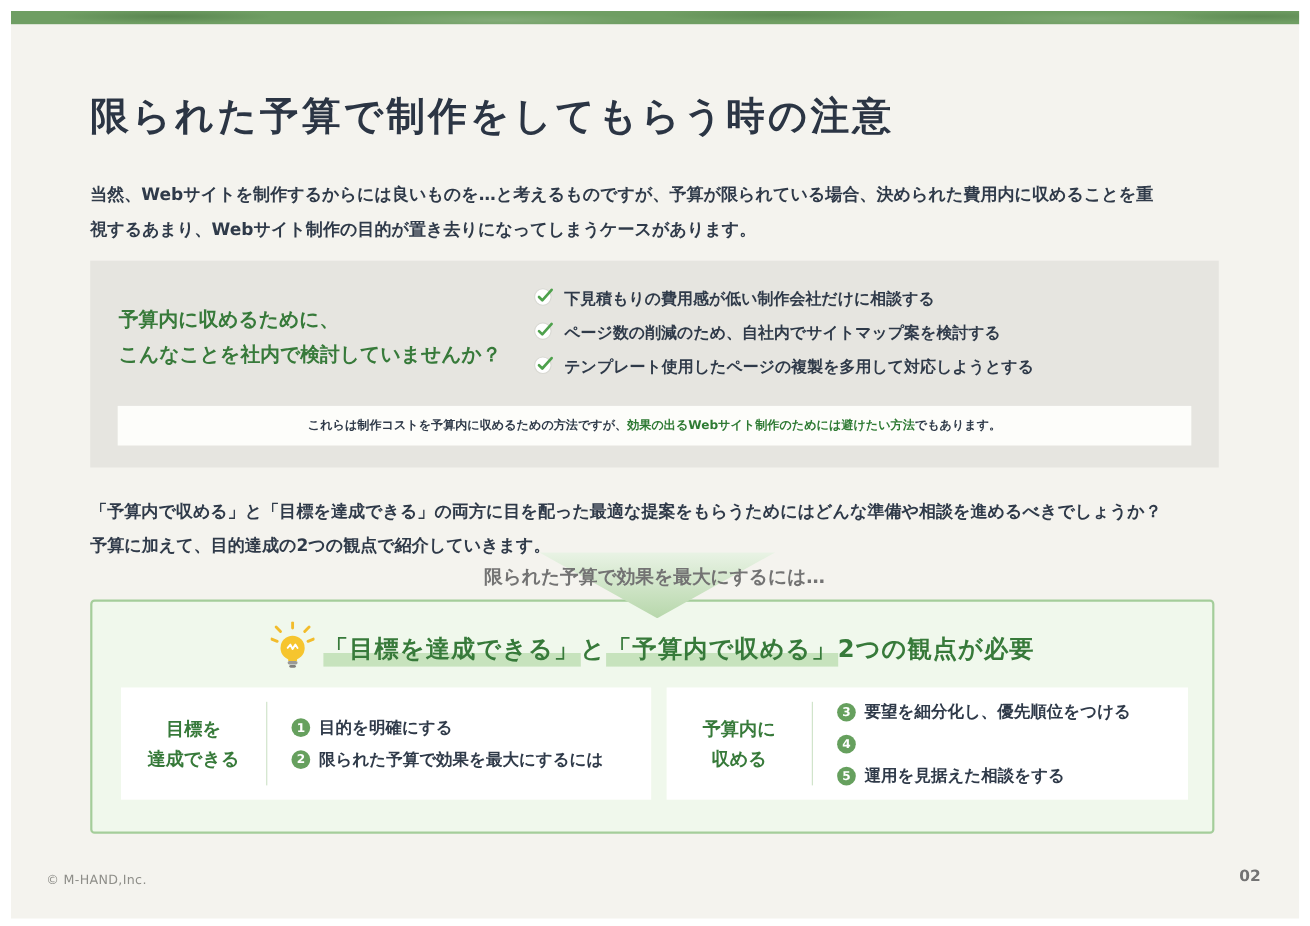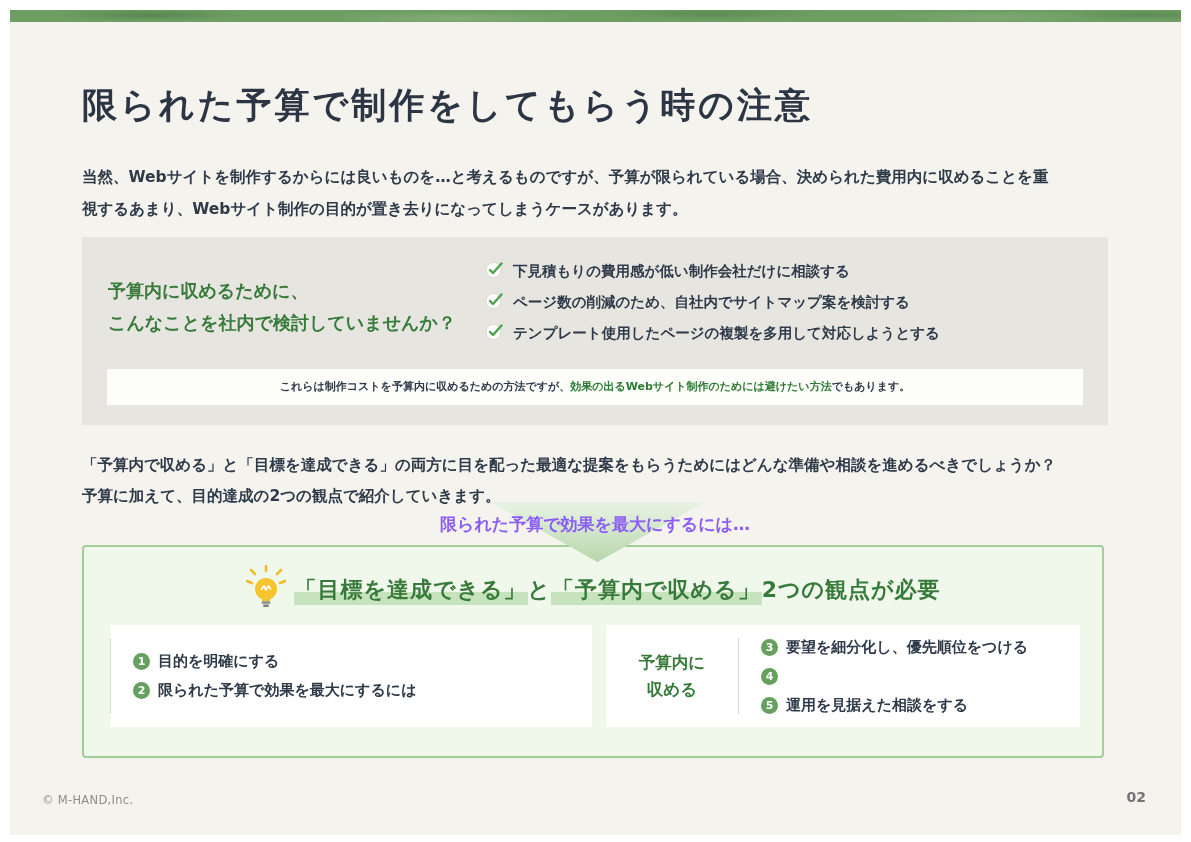--- a/index.html
+++ b/index.html
@@ -31,21 +31,21 @@
   .checklist { position:absolute; left:403px; top:24px; display:flex; flex-direction:column; gap:11px; }
   .check-row { display:flex; align-items:center; gap:9px; height:20px; }
   .check-row .txt { font-size:14.5px; font-weight:700; color:#2f3a49; }
   .note-box { position:absolute; left:25px; top:132px; width:976px; height:36px; background:#fdfdfa;
     text-align:center; line-height:36px; font-size:11px; font-weight:600; color:#2f3a49; }
   .note-box .em { color:#2e7a33; font-weight:700; }
 
   .arrow-down { position:absolute; left:480px; top:492px; width:215px; height:60px;
     background:linear-gradient(#e9f3e5,#b7d7ab); clip-path:polygon(0 0,100% 0,50% 100%); z-index:3; }
   .arrow-label { position:absolute; left:72px; top:503px; width:1026px; text-align:center;
-    font-size:17px; font-weight:700; color:#8b5cf6; z-index:4; }
+    font-size:17px; font-weight:700; color:#737373; z-index:4; }
 
   .solution-panel { position:absolute; left:72px; top:535px; width:1022px; height:213px;
     background:#f0f8ec; border:2px solid #a4cd9a; border-radius:4px; }
   .sp-heading { position:absolute; left:0; top:18px; width:100%; display:flex;
     justify-content:center; align-items:center; gap:8px; }
   .sp-heading .htext { font-size:22px; font-weight:700; color:#377a3a; letter-spacing:1px; }
   .sp-heading .hl { background:linear-gradient(transparent 55%, #c7e3bd 55%); padding:0 1px 3px 1px; }
 
   .cards-row { position:absolute; left:26px; top:78px; display:flex; gap:14px; }
   .sol-card { background:#ffffff; height:102px; display:flex; align-items:center; }
@@ -129,20 +129,22 @@
           <rect x="16" y="32" width="8" height="4" fill="#f6c52e"></rect>
           <path d="M15.5 24 l2.5 -3 2 4 2.5 -4 2 3" fill="none" stroke="#ffffff" stroke-width="1.7" stroke-linecap="round" stroke-linejoin="round"></path>
           <rect x="15.5" y="36" width="9" height="3" rx="1.5" fill="#9a9a97"></rect>
           <rect x="17" y="39.5" width="6" height="2.5" rx="1.25" fill="#80807d"></rect>
         </svg></span>
         <span class="htext"><span class="hl">「目標を達成できる」</span><span>と</span><span class="hl">「予算内で収める」</span><span>2つの観点が必要</span></span>
       </div>
 
       <div class="cards-row">
         <div class="sol-card left">
+          <div class="card-label">目標を
+達成できる</div>
           <div class="card-divider"></div>
           <div class="card-items">
             <div class="item-row">
               <span class="num-badge">1</span>
               <span class="txt">目的を明確にする</span>
             </div>
             <div class="item-row">
               <span class="num-badge">2</span>
               <span class="txt">限られた予算で効果を最大にするには</span>
             </div>

